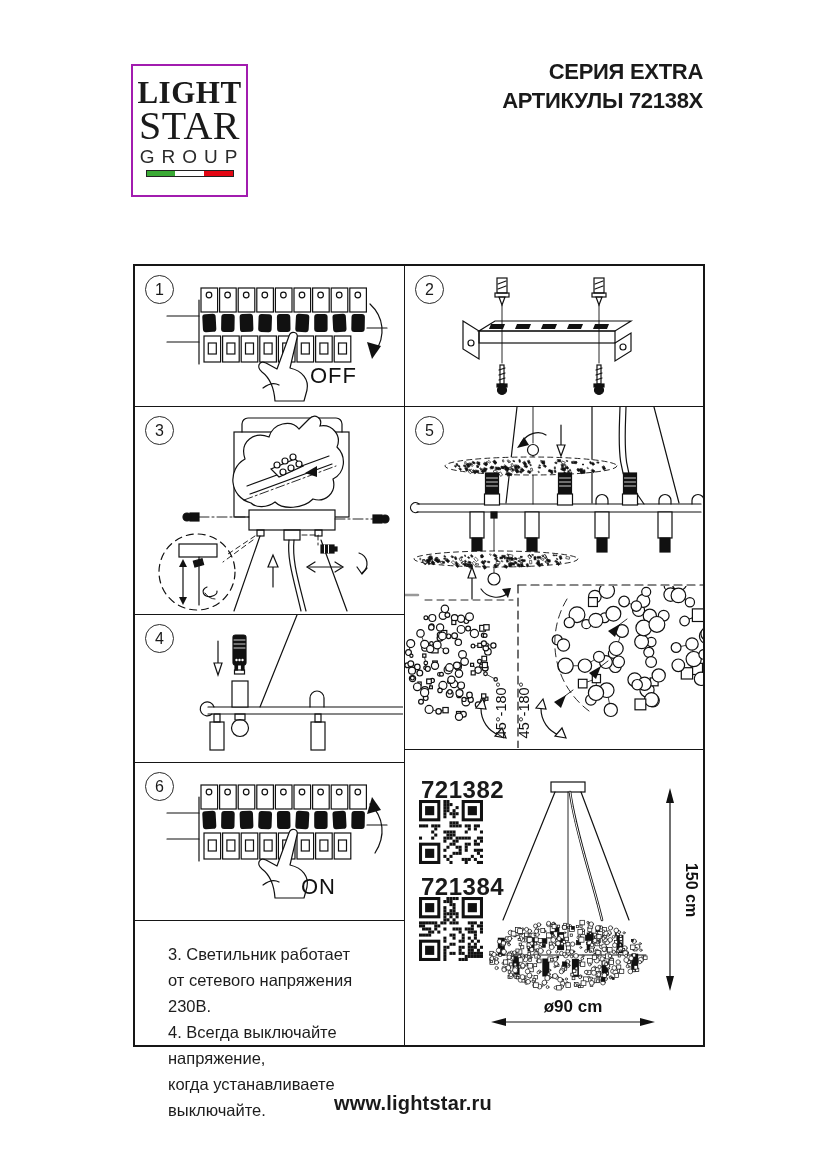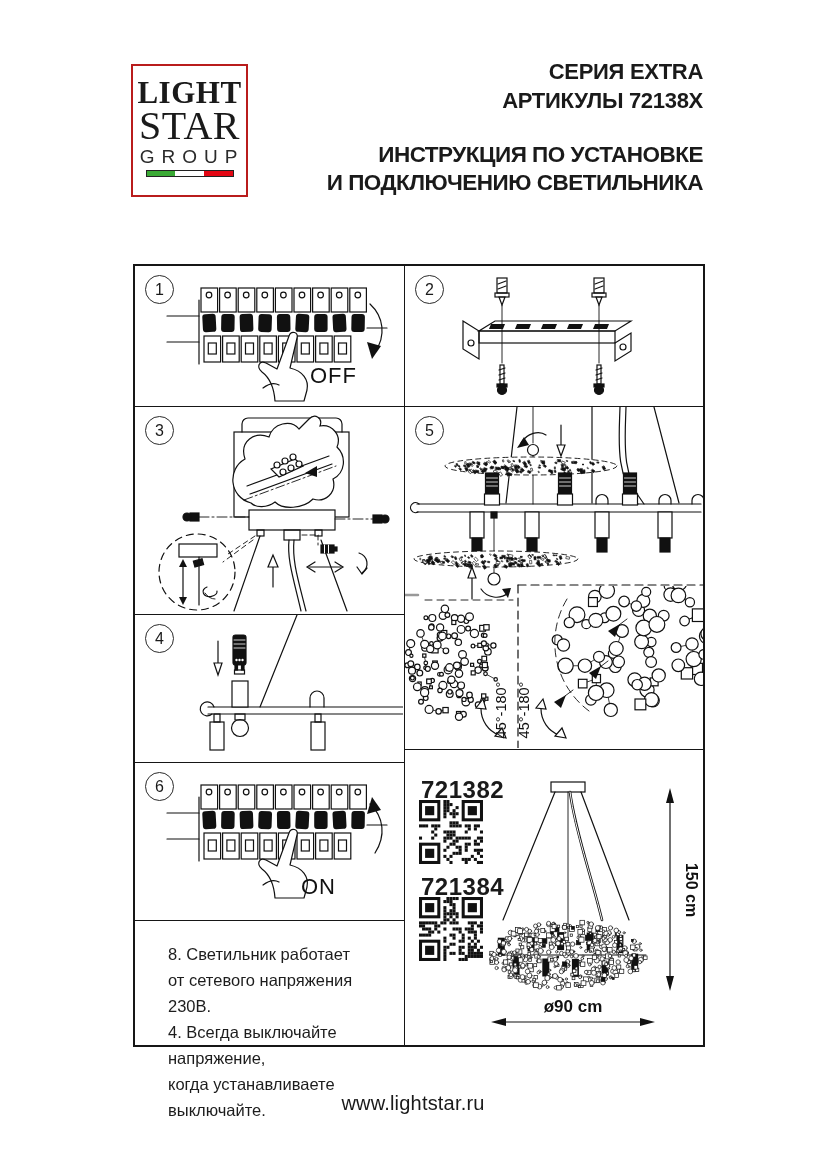--- a/index.html
+++ b/index.html
@@ -1,20 +1,20 @@
 <!DOCTYPE html>
 <html><head>
 <meta charset="utf-8">
 <style>
   *{margin:0;padding:0;box-sizing:border-box}
   html,body{width:826px;height:1169px;background:#fff;font-family:"Liberation Sans",sans-serif;color:#1a1a1a}
   .page{position:relative;width:826px;height:1169px;background:#fff;overflow:hidden}
 
   
-  .logo{position:absolute;left:131px;top:64px;width:117px;height:133px;border:2px solid #b91c1c;text-align:center}
+  .logo{position:absolute;left:131px;top:64px;width:117px;height:133px;border:2px solid #a21caf;text-align:center}
   .logo .l1{font-family:"Liberation Serif",serif;font-weight:bold;font-size:31px;line-height:30px;margin-top:12px;letter-spacing:.5px}
   .logo .l2{font-family:"Liberation Serif",serif;font-weight:normal;font-size:40px;line-height:36px;letter-spacing:.5px}
   .logo .l3{font-size:19px;line-height:18px;letter-spacing:7px;text-indent:5px;margin-top:4px;color:#2b2b2b}
   .flag{width:88px;height:7px;margin:4px auto 0;border:1px solid #222;display:flex}
   .flag span{flex:1 1 33.3%}
   .fg{background:#3aaa35}.fw{background:#fff}.fr{background:#e30613}
 
   
   .hdr{position:absolute;right:123px;top:57px;text-align:right;font-weight:bold}
   .hdr .big{font-size:22px;line-height:29px;letter-spacing:-.3px}
@@ -48,21 +48,21 @@
 
   .notes{padding:20px 8px 0 33px;font-size:16.5px;line-height:26px;color:#1d1d1d}
 
   .artlbl{position:absolute;left:16px;font-size:24px;font-weight:bold;letter-spacing:.5px}
   #a1{top:26px}
   #a2{top:123px}
   .qr{position:absolute;left:14px;width:64px;height:64px}
   #qr1{top:50px}
   #qr2{top:147px}
 
-  .footer{position:absolute;left:0;top:1092px;width:826px;text-align:center;font-size:20px;font-weight:normal;letter-spacing:.2px}
+  .footer{position:absolute;left:0;top:1092px;width:826px;text-align:center;font-size:20px;font-weight:bold;letter-spacing:.2px}
   text{font-family:"Liberation Sans",sans-serif}
 </style>
 </head>
 <body>
 
 <div class="page">
 
   <div class="logo">
     <div class="l1">LIGHT</div>
     <div class="l2">STAR</div>
@@ -70,24 +70,20 @@
     <div class="flag">
         <span class="fg"></span>
         <span class="fw"></span>
         <span class="fr"></span>
       </div>
   </div>
 
   <div class="hdr">
     <div class="big">СЕРИЯ EXTRA</div>
     <div class="big">АРТИКУЛЫ 72138X</div>
-    <div class="instr">
-      <div>ИНСТРУКЦИЯ ПО УСТАНОВКЕ</div>
-      <div>И ПОДКЛЮЧЕНИЮ СВЕТИЛЬНИКА</div>
-    </div>
   </div>
 
   <div class="grid">
 
     <section class="panel br bb" id="p1">
       <div class="badge">
           <span>1</span>
         </div>
       <svg class="draw" viewBox="0 0 240 132">
         <g id="bk1" stroke="#111" stroke-width="1.2" fill="none" stroke-linecap="round">
@@ -1049,21 +1045,21 @@
             <path d="M100,118 q9,-7 16,-3"></path>
             <path d="M212,86 C223,69 221,50 207,37"></path>
             <polygon points="209,30 204,47 218,43" fill="#111" stroke="none"></polygon>
           </g>
       </svg>
       <div class="sw">ON</div>
     </section>
 
     <section class="panel br" id="pnotes">
       <div class="notes">
-        <div>8. Светильник работает</div>
+        <div>3. Светильник работает</div>
         <div>от сетевого напряжения 230В.</div>
         <div>4. Всегда выключайте напряжение,</div>
         <div>когда устанавливаете выключайте.</div>
       </div>
     </section>
 
     <section class="panel" id="pprod">
       <svg class="draw" viewBox="0 0 298 295">
         <g stroke="#111" stroke-width="1.2" fill="none" stroke-linecap="round">
           <rect x="146" y="32" width="34" height="10"></rect>

